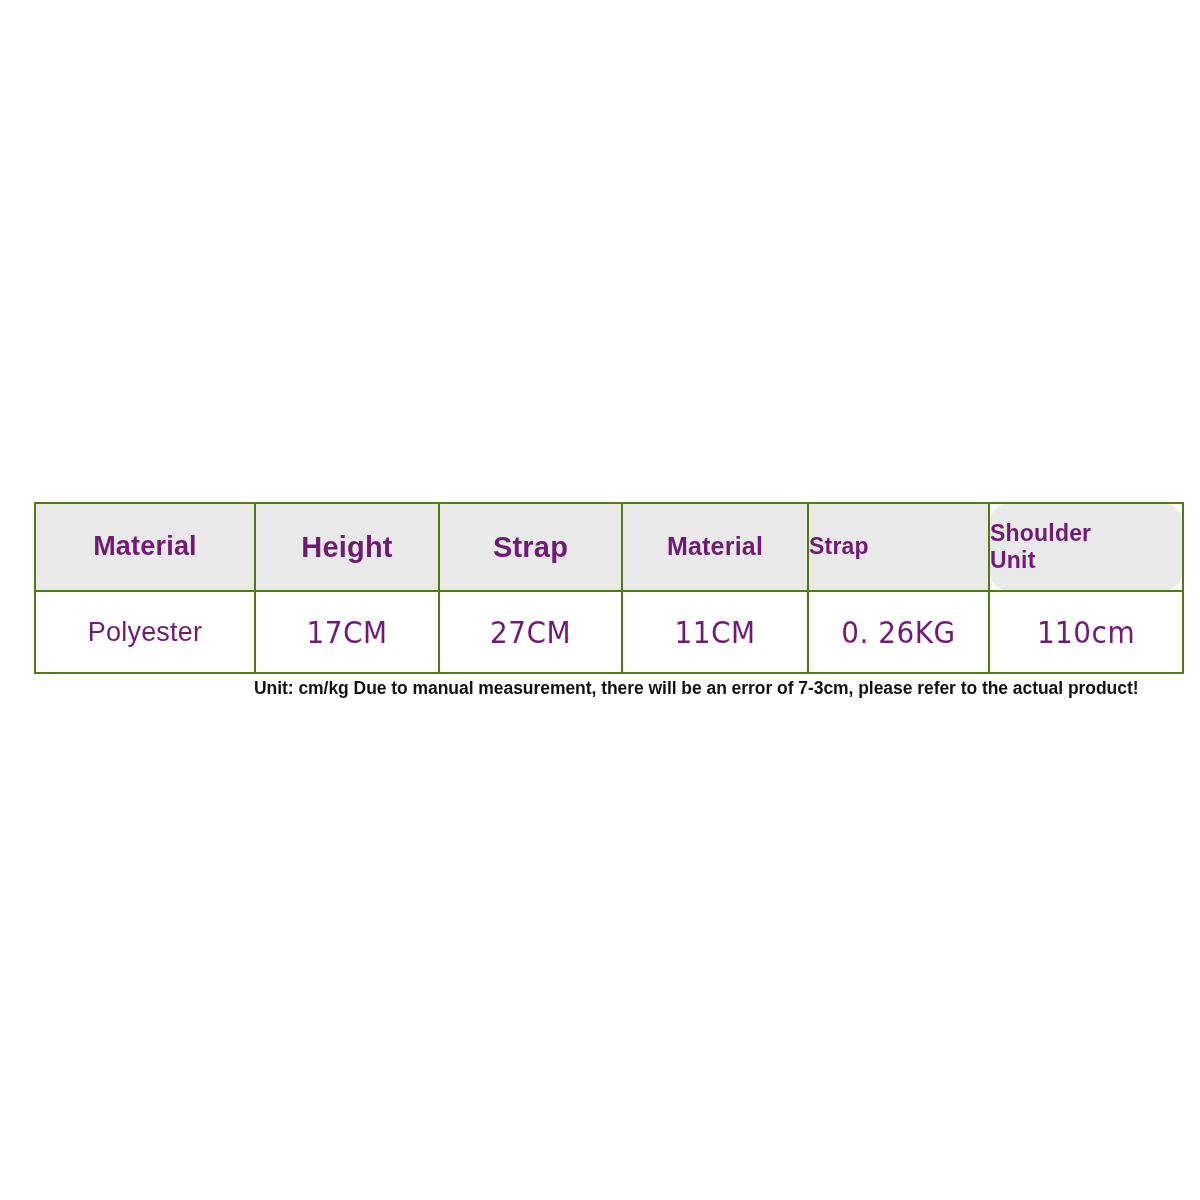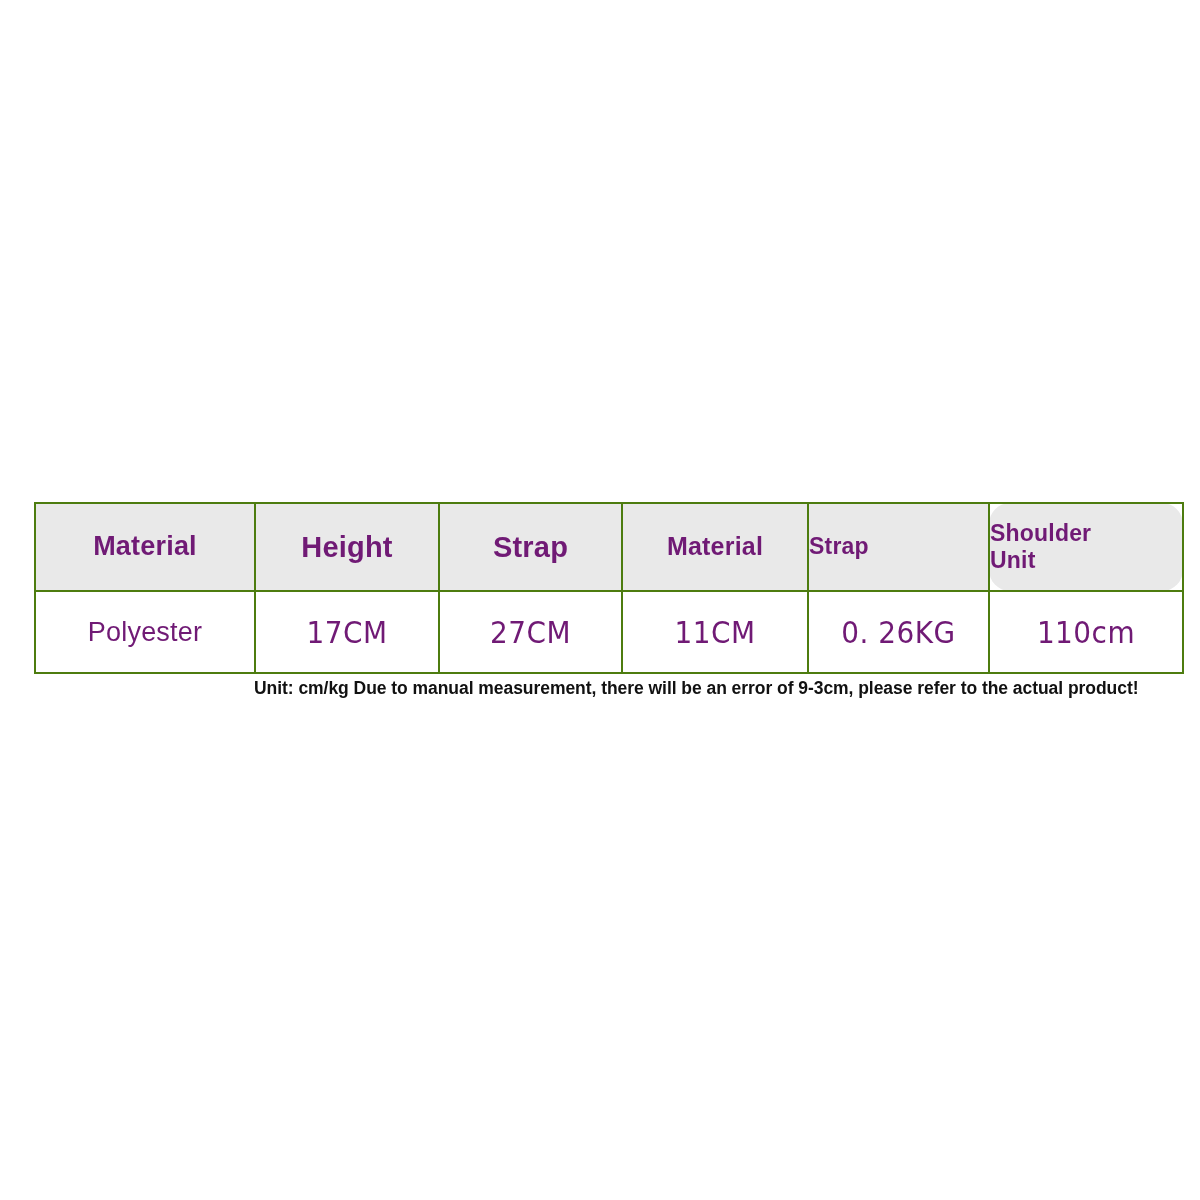--- a/index.html
+++ b/index.html
@@ -150,15 +150,15 @@
           <td class="col-height d-value">17CM</td>
           <td class="col-width d-value">27CM</td>
           <td class="col-thickness d-value">11CM</td>
           <td class="col-weight d-value">0. 26KG</td>
           <td class="col-strap d-value">110cm</td>
         </tr>
       </tbody>
     </table>
   </div>
 
-  <div class="spec-note">Unit: cm/kg Due to manual measurement, there will be an error of 9-3cm, please refer to the actual product!</div>
+  <div class="spec-note">Unit: cm/kg Due to manual measurement, there will be an error of 7-3cm, please refer to the actual product!</div>
 
 </div>
 
 </body></html>

